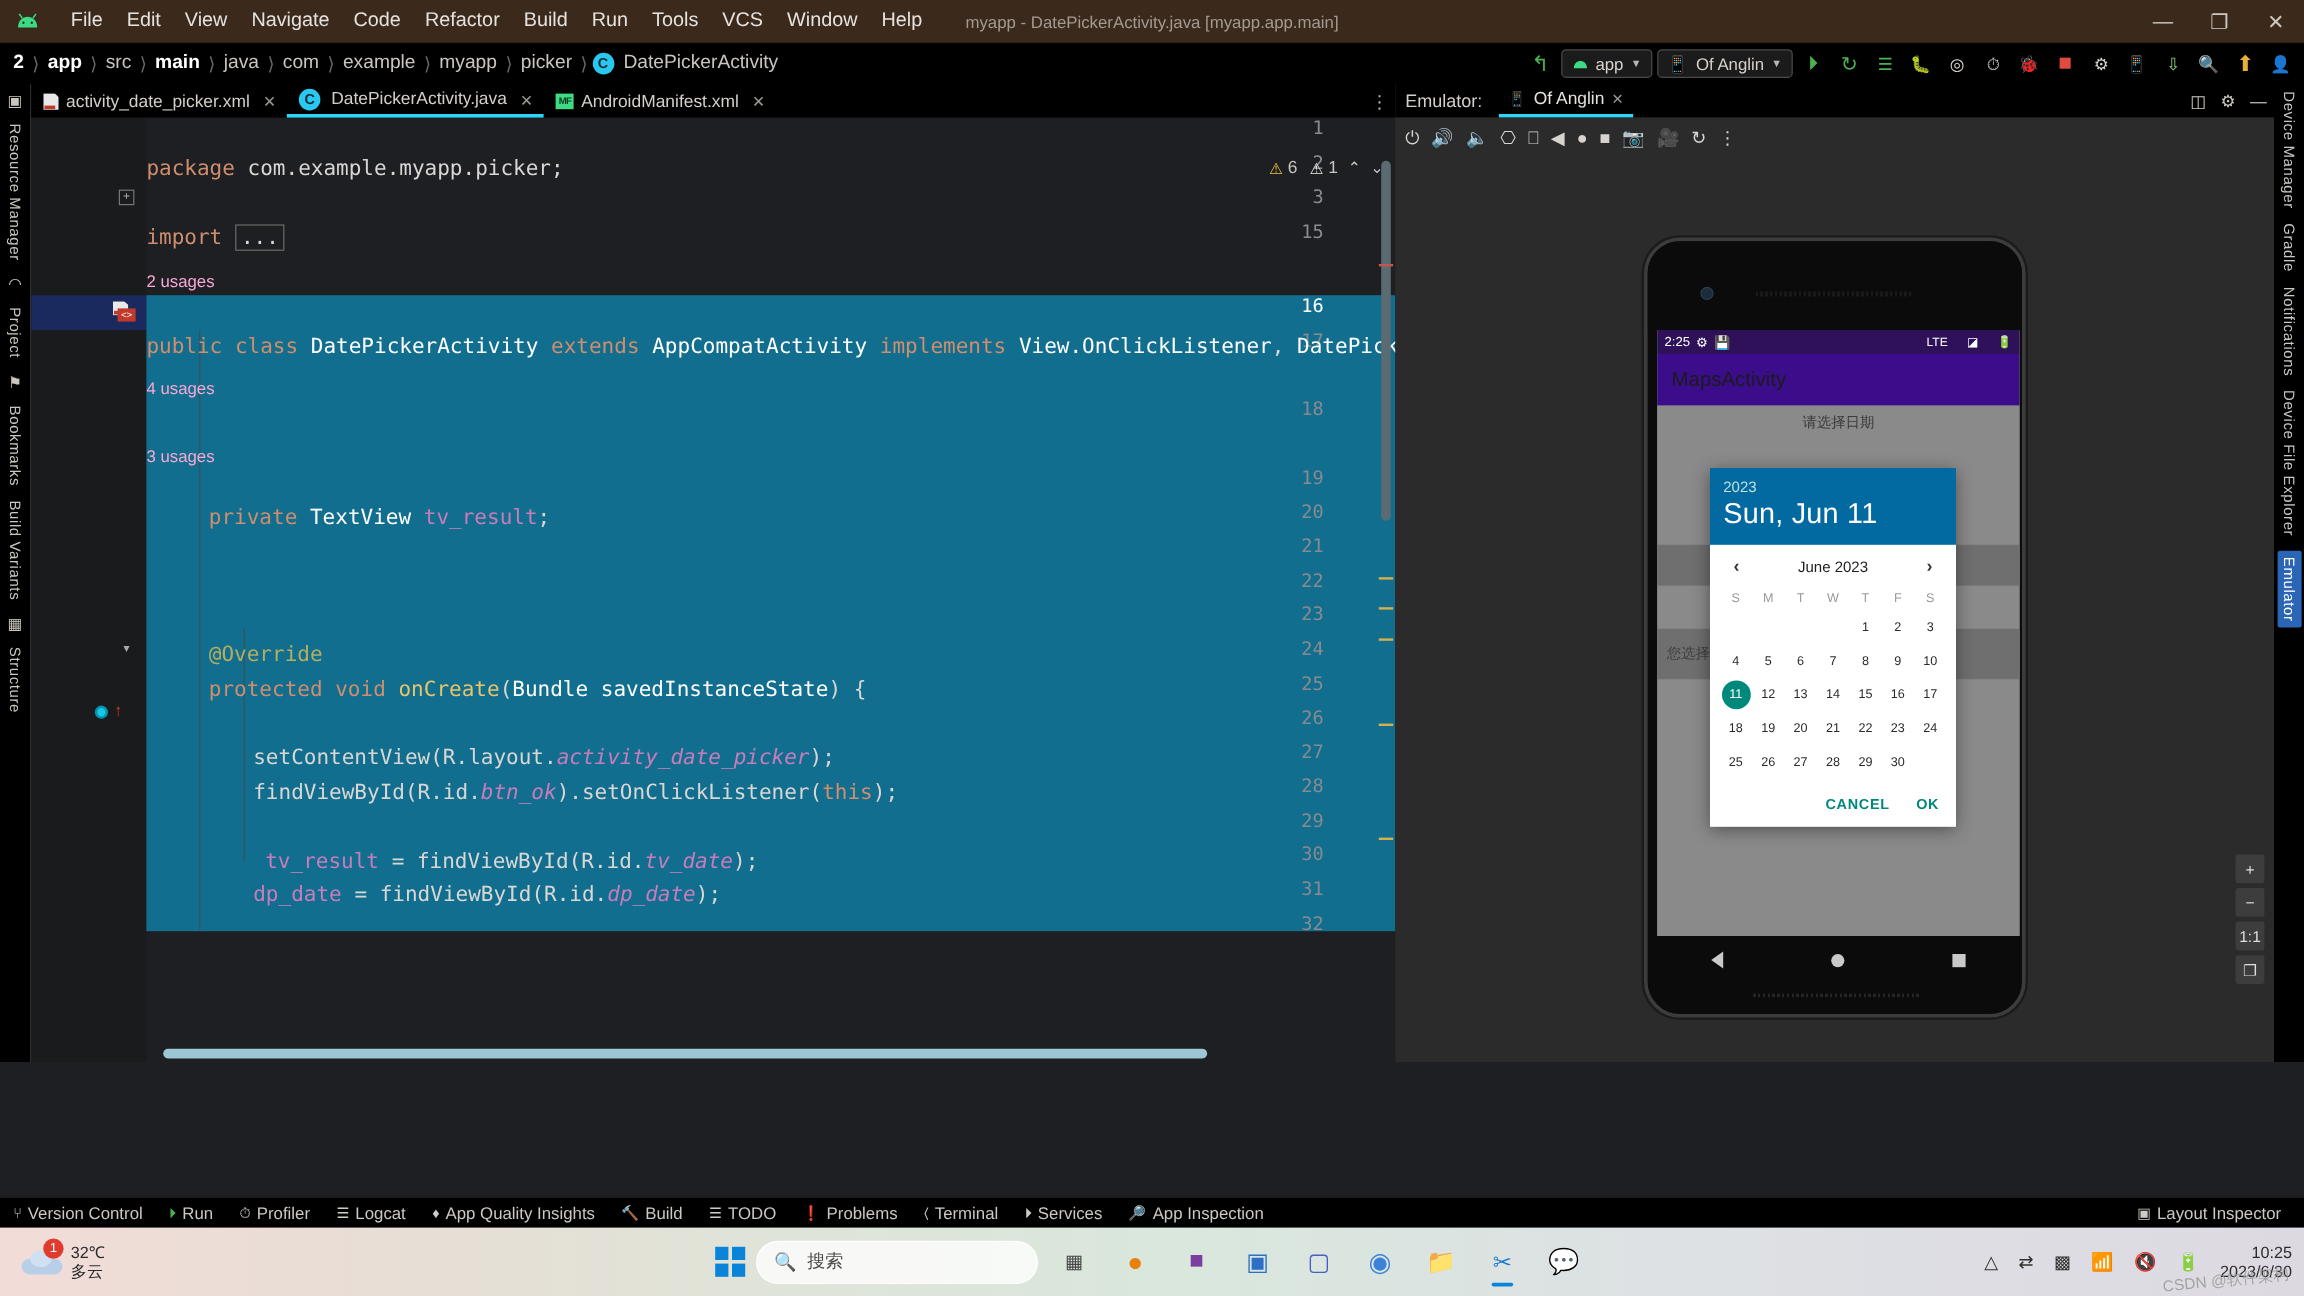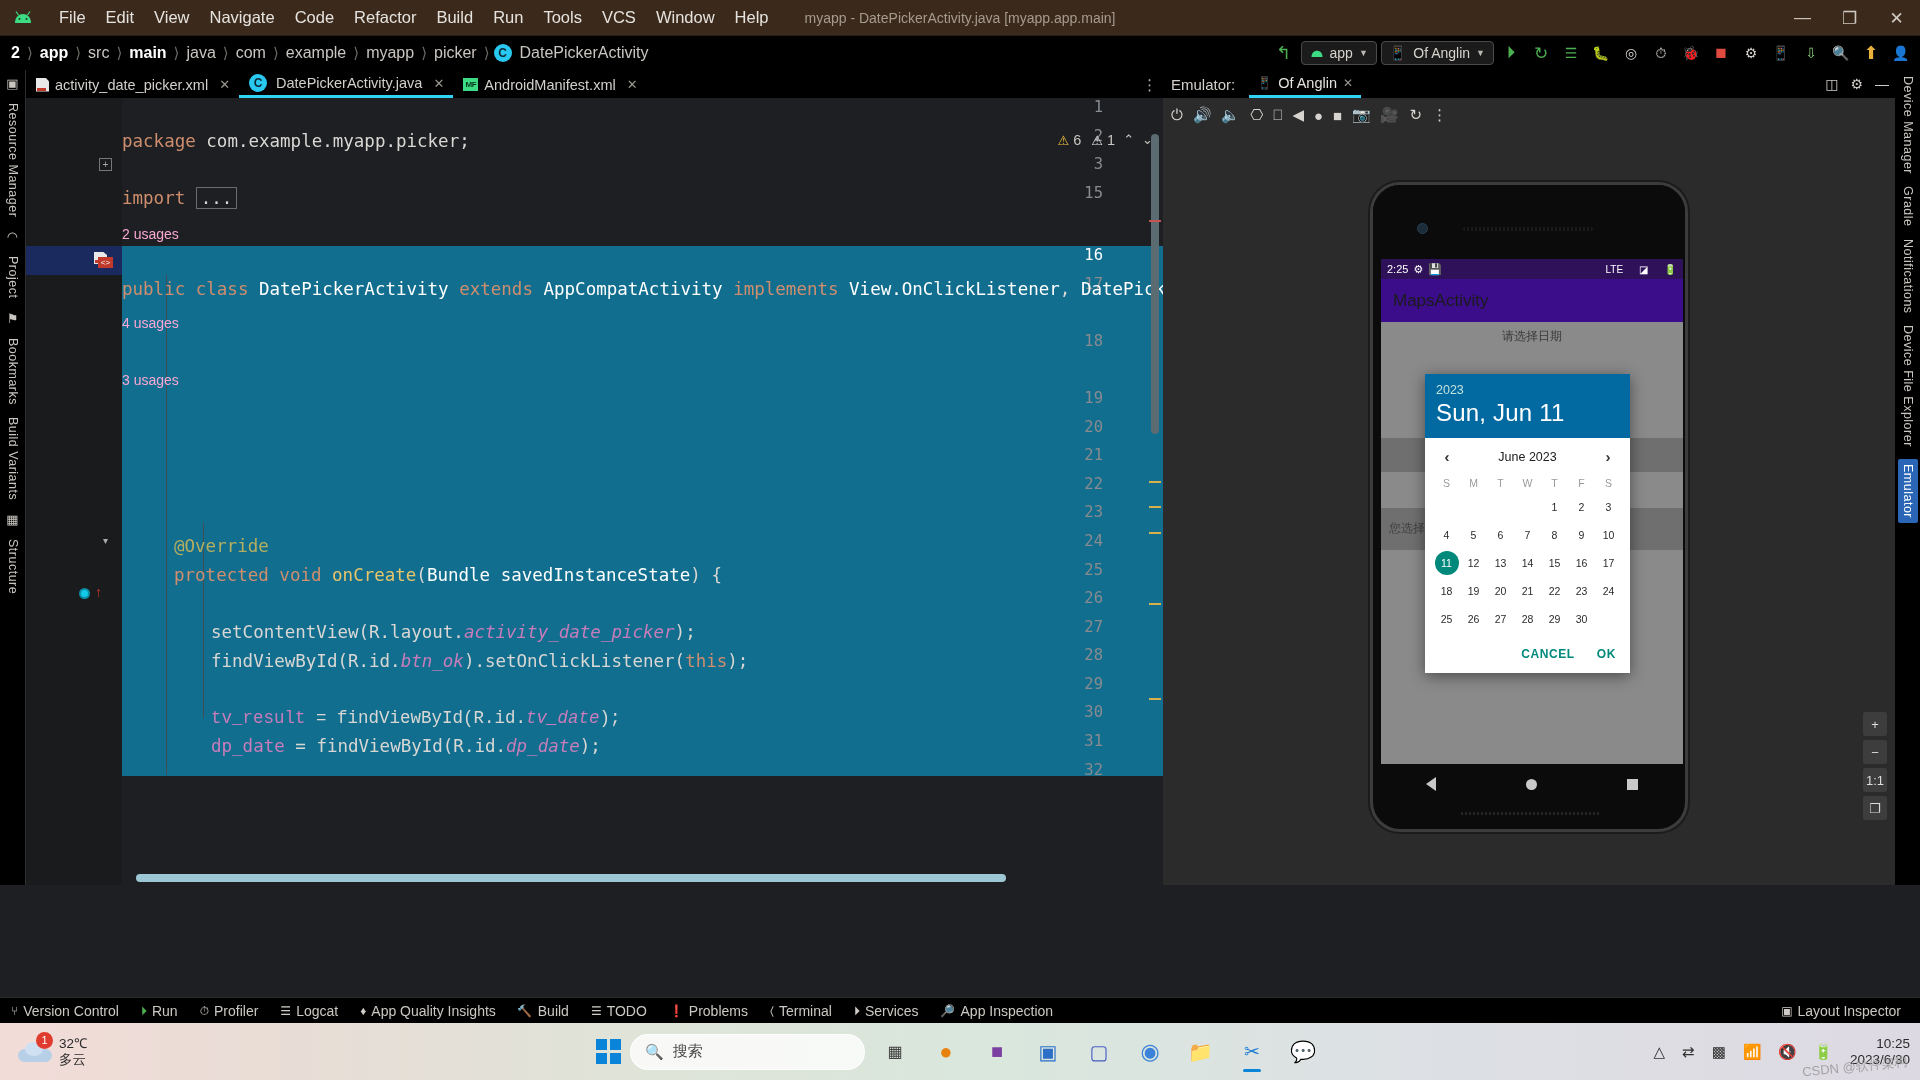--- a/index.html
+++ b/index.html
@@ -174,21 +174,21 @@
   .emu-toolbar {
     position:absolute; left:0; top:28px; right:0; height: 34px; background:#2b2b2b;
     display: flex; align-items: center; gap: 10px; padding-left: 8px;
   }
   .emu-tb-ico { color: #d7d3ce; font-size: 15px; display:flex; align-items:center; }
   .emu-stage {
     position:absolute; left:0; top:62px; right:0; bottom:0; background:#2b2b2b;
     display:flex; justify-content:center;
   }
   .phone {
-    position:relative; width: 318px; margin-top: 50px; height: 650px;
+    position:relative; width: 318px; margin-top: 66px; height: 650px;
     background:#0b0b0b; border-radius: 30px; border: 3px solid #3c3c3c;
     box-shadow: 0 0 0 2px #1b1b1b;
     overflow: hidden;
   }
   .phone-screen {
     position:absolute; left: 8px; top: 74px; width: 302px; height: 505px; background:#8a8a8a;
     overflow:hidden;
   }
   .phone-bezel-top { position:absolute; left:0; top:0; width:100%; height:74px; background:#0b0b0b; }
   .cam { position:absolute; left: 44px; top: 38px; width: 11px; height: 11px; border-radius:50%;
@@ -489,41 +489,44 @@
 
       <div class="code-line" style="top:57px;">
         <span class="code-txt"><span class="kw2">import</span> <span class="plain" style="border:1px solid #6b6b6b;padding:0 4px;">...</span></span>
       </div>
 
       <div class="code-line" style="top:148px;">
         <span class="code-txt"><span class="kw2">public class</span> <span class="ident">DatePickerActivity</span> <span class="kw2">extends</span> <span class="ident">AppCompatActivity</span> <span class="kw2">implements</span> <span class="ident">View.OnClickListener</span><span class="plain">,</span> <span class="ident">DatePickerDialog.OnDateSe</span></span>
       </div>
 
 
+      <div class="code-line" style="top:291px;">
+        <span class="code-txt" style="left:148px;"><span class="kw2">private</span> <span class="ident">TextView</span> <span class="fld">tv_result</span><span class="plain">;</span></span>
+      </div>
 
       <div class="code-line" style="top:405px;">
         <span class="code-txt" style="left:148px;"><span class="ann">@Override</span></span>
       </div>
 
       <div class="code-line" style="top:434px;">
         <span class="code-txt" style="left:148px;"><span class="kw2">protected void</span> <span class="mth">onCreate</span><span class="plain">(</span><span class="ident">Bundle savedInstanceState</span><span class="plain">) {</span></span>
       </div>
 
 
       <div class="code-line" style="top:491px;">
         <span class="code-txt" style="left:185px;"><span class="plain">setContentView(R.layout.</span><span class="res">activity_date_picker</span><span class="plain">);</span></span>
       </div>
 
       <div class="code-line" style="top:520px;">
         <span class="code-txt" style="left:185px;"><span class="plain">findViewById(R.id.</span><span class="res">btn_ok</span><span class="plain">).setOnClickListener(</span><span class="kw2">this</span><span class="plain">);</span></span>
       </div>
 
 
       <div class="code-line" style="top:577px;">
-        <span class="code-txt" style="left:185px;font-family:Liberation Mono, monospace;"><span class="fld">tv_result</span> <span class="plain">= findViewById(R.id.</span><span class="res">tv_date</span><span class="plain">);</span></span>
+        <span class="code-txt" style="left:195px;"><span class="fld">tv_result</span> <span class="plain">= findViewById(R.id.</span><span class="res">tv_date</span><span class="plain">);</span></span>
       </div>
 
       <div class="code-line" style="top:605px;">
         <span class="code-txt" style="left:185px;"><span class="fld">dp_date</span> <span class="plain">= findViewById(R.id.</span><span class="res">dp_date</span><span class="plain">);</span></span>
       </div>
 
       <div class="warn-chip">
         <span class="tri-w">⚠</span>
         <span>6</span>
         <span class="tri-e" style="margin-left:6px;">⚠</span>

